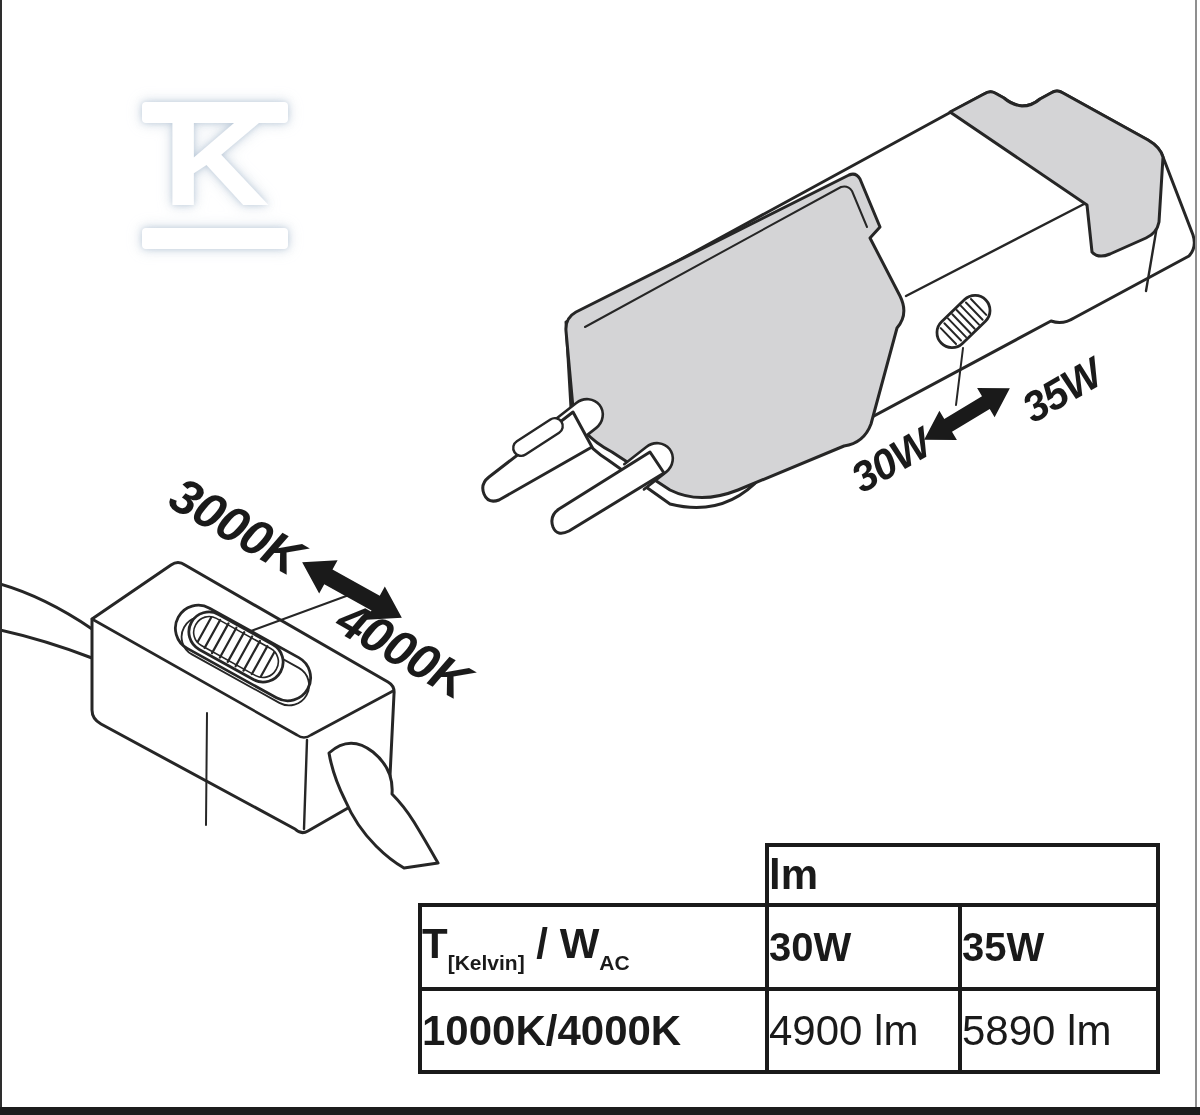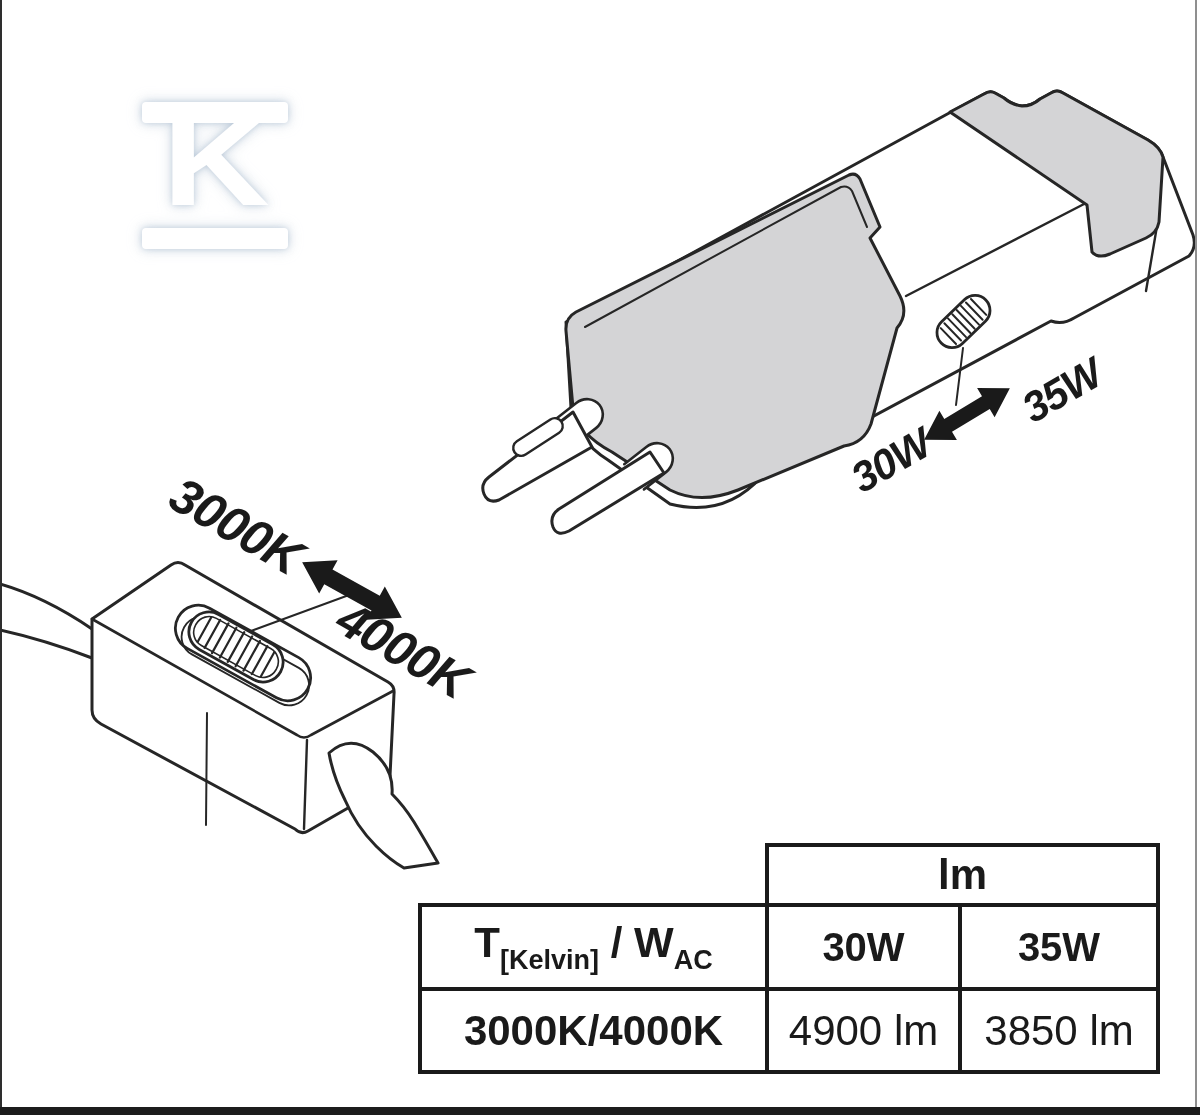--- a/index.html
+++ b/index.html
@@ -26,29 +26,29 @@
              white-space:nowrap;letter-spacing:-1px;}
   .ill-label.kelvin{font-size:50px;}
   .ill-label.watt{font-size:42px;}
   #label-3000k{left:236px;top:526px;transform:translate(-50%,-50%) rotate(30deg);}
   #label-4000k{left:403px;top:650px;transform:translate(-50%,-50%) rotate(30deg);}
   #label-30w{left:891px;top:461px;transform:translate(-50%,-50%) rotate(-30deg);}
   #label-35w{left:1062px;top:391px;transform:translate(-50%,-50%) rotate(-30deg);}
 
   
   table.spec{position:absolute;left:418px;top:843px;border-collapse:collapse;table-layout:fixed;}
-  table.spec td{border:4px solid #1a1a1a;text-align:center;vertical-align:middle;
+  table.spec td{border:4px solid #1a1a1a;text-align:left;vertical-align:middle;
                 font-weight:bold;color:#1a1a1a;padding:0;}
   table.spec td.ghost{border:none;background:transparent;}
   td.lm-cell{height:56px;font-size:42px;}
   td.hdr{height:80px;font-size:40px;}
   td.hdr-formula{font-size:42px;}
   td.data{height:79px;font-size:42px;}
   td.data.plain{font-weight:normal;letter-spacing:0;}
-  .sub{font-size:27px;vertical-align:-12px;font-weight:bold;}
+  .sub{font-size:21px;vertical-align:-12px;font-weight:bold;}
 </style>
 </head>
 <body>
 
 <div id="stage">
 
   <div class="watermark">
     <div class="wm-bar top"></div>
     <div class="wm-letter">K</div>
     <div class="wm-bar bottom"></div>
@@ -129,23 +129,23 @@
         <tr>
       <td class="ghost"></td>
       <td class="lm-cell" colspan="2">lm</td>
     </tr>
     <tr>
       <td class="hdr hdr-formula"><span>T</span><span class="sub">[Kelvin]</span><span> / W</span><span class="sub">AC</span></td>
       <td class="hdr">30W</td>
       <td class="hdr">35W</td>
     </tr>
     <tr>
-      <td class="data">3000K/4000K</td>
+      <td class="data">1000K/4000K</td>
       <td class="data plain">4900 lm</td>
-      <td class="data plain">3850 lm</td>
+      <td class="data plain">5890 lm</td>
     </tr>
   </tbody>
     </table>
 
   <div class="edge-left"></div>
   <div class="edge-right"></div>
   <div class="edge-bottom"></div>
 </div>
 
 </body></html>

